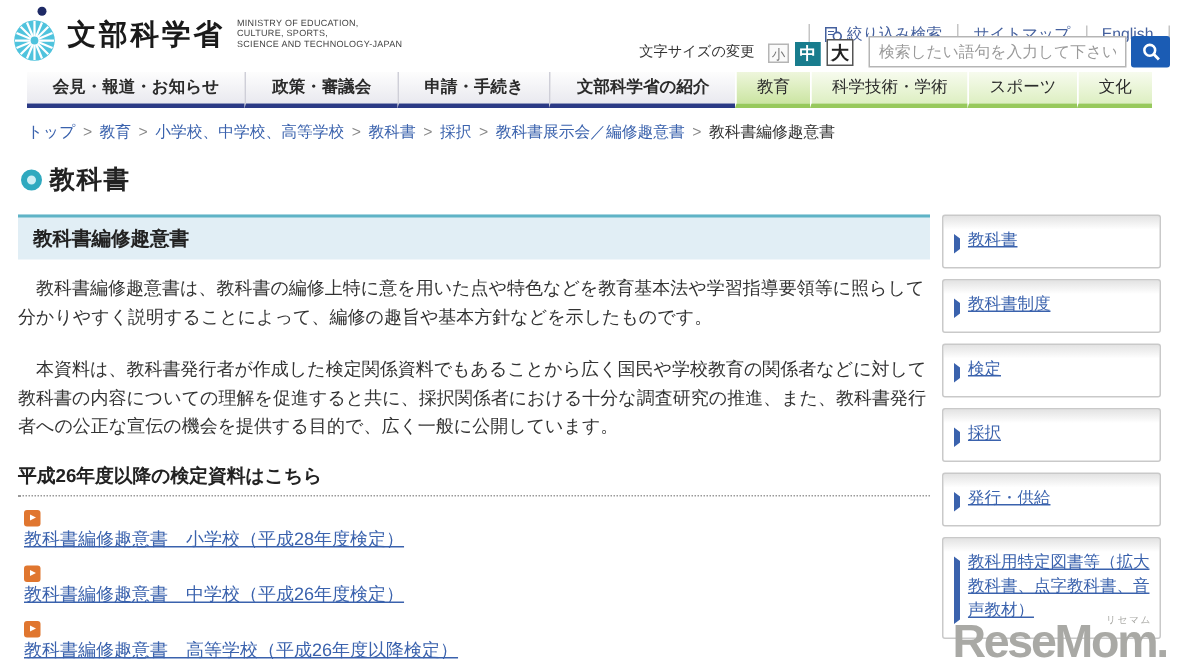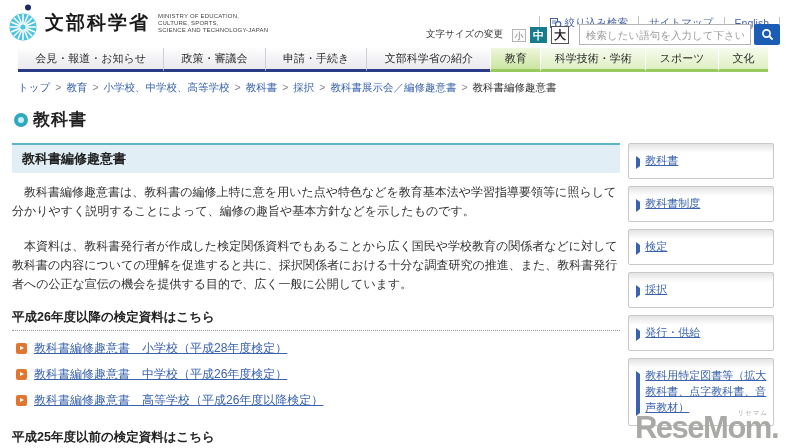--- a/index.html
+++ b/index.html
@@ -43,21 +43,21 @@
   .page-title { display:flex; align-items:center; margin:13px 0 0 14px; }
   .title-ring { width:14px; height:14px; border-radius:50%; border:4px solid #2fa9bf; background:#cdeef4; margin-right:5px; }
   .title-text { font-size:17px; font-weight:bold; color:#222; letter-spacing:1px; }
   
   .content { display:flex; margin:12px 12px 0 12px; align-items:flex-start; }
   .main { width:618px; }
   .section-head { background:#e1eef5; border-top:2px solid #5fb3c6; font-size:13px; font-weight:bold; color:#222; padding:5px 0 5px 10px; }
   .para { font-size:12px; line-height:1.58; color:#333; margin-top:10px; }
   .para + .para { margin-top:16px; }
   .sub-heading { margin-top:15px; font-size:12.5px; font-weight:bold; color:#222; padding-bottom:4px; border-bottom:1px dotted #9a9a9a; }
-  .link-row { display:flex; align-items:center; margin-top:9px; padding-left:4px; }
+  .link-row { display:flex; margin-top:9px; padding-left:4px;flex-direction:column; }
   .bullet { width:11px; height:11px; background:#e0762f; border-radius:2px; margin-right:7px; position:relative; flex:0 0 auto; }
   .bullet::after { content:""; position:absolute; left:4px; top:3px; border-left:4px solid #fff; border-top:2.5px solid transparent; border-bottom:2.5px solid transparent; }
   .doc-link { font-size:12px; color:#3a62ad; text-decoration:underline; cursor:pointer; }
   
   .sidebar { width:148px; margin-left:8px; }
   .side-item { border:1px solid #c9c9c9; border-radius:2px; background:linear-gradient(#e3e3e3, #ffffff 9px); padding:9px 6px 9px 7px; margin-bottom:7px; display:flex; cursor:pointer; }
   .side-arrow { flex:0 0 auto; margin:3px 5px 0 0; border-left:4px solid #3a62ad; border-top:3px solid transparent; border-bottom:3px solid transparent; }
   .side-label { font-size:11px; line-height:1.45; color:#3a62ad; text-decoration:underline; }
   
   .watermark { position:absolute; right:8px; bottom:2px; color:#a9a9a5; }
@@ -123,21 +123,21 @@
         <svg class="icon-svg" width="13" height="13" viewBox="0 0 13 13">
           <circle cx="5.5" cy="5.5" r="3.6" fill="none" stroke="#ffffff" stroke-width="1.7"></circle>
           <line x1="8.2" y1="8.2" x2="11.6" y2="11.6" stroke="#ffffff" stroke-width="1.9"></line>
         </svg>
       </button>
     </span>
   </div>
 </div>
 
 <div class="nav">
-  <span style="display:flex; flex:62 1 auto;">
+  <span style="display:flex; flex:62 1 auto;font-weight:bold;">
       <span class="nav-item blue">会見・報道・お知らせ</span>
       <span class="nav-item blue">政策・審議会</span>
       <span class="nav-item blue">申請・手続き</span>
       <span class="nav-item blue">文部科学省の紹介</span>
     </span>
   <span style="display:flex; flex:30 1 auto;">
       <span class="nav-item green current">教育</span>
       <span class="nav-item green">科学技術・学術</span>
       <span class="nav-item green">スポーツ</span>
       <span class="nav-item green">文化</span>

